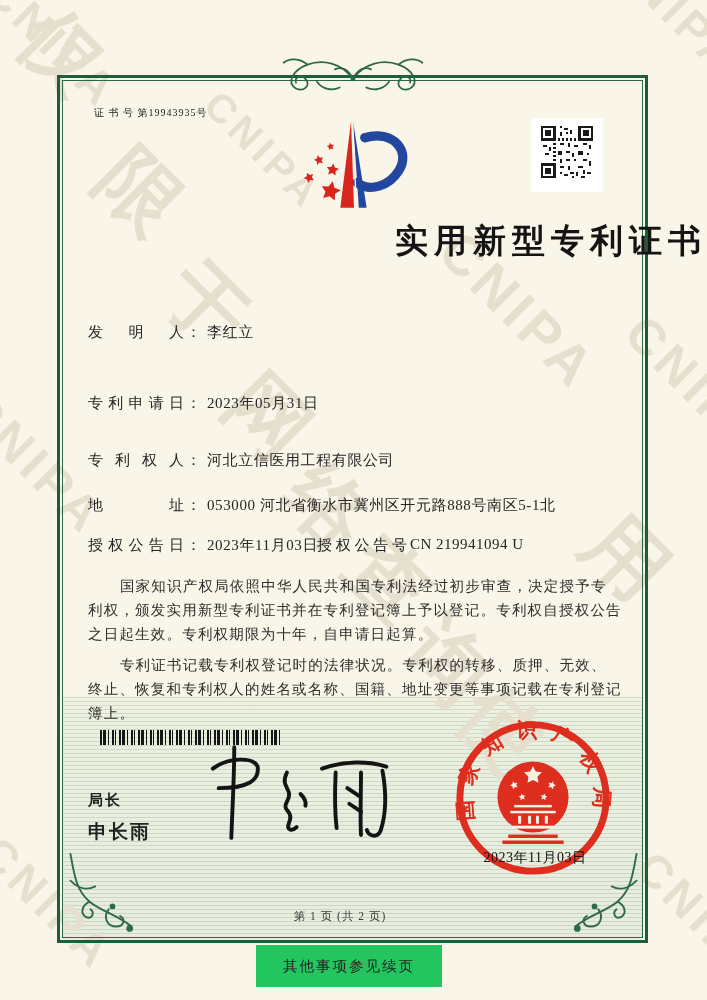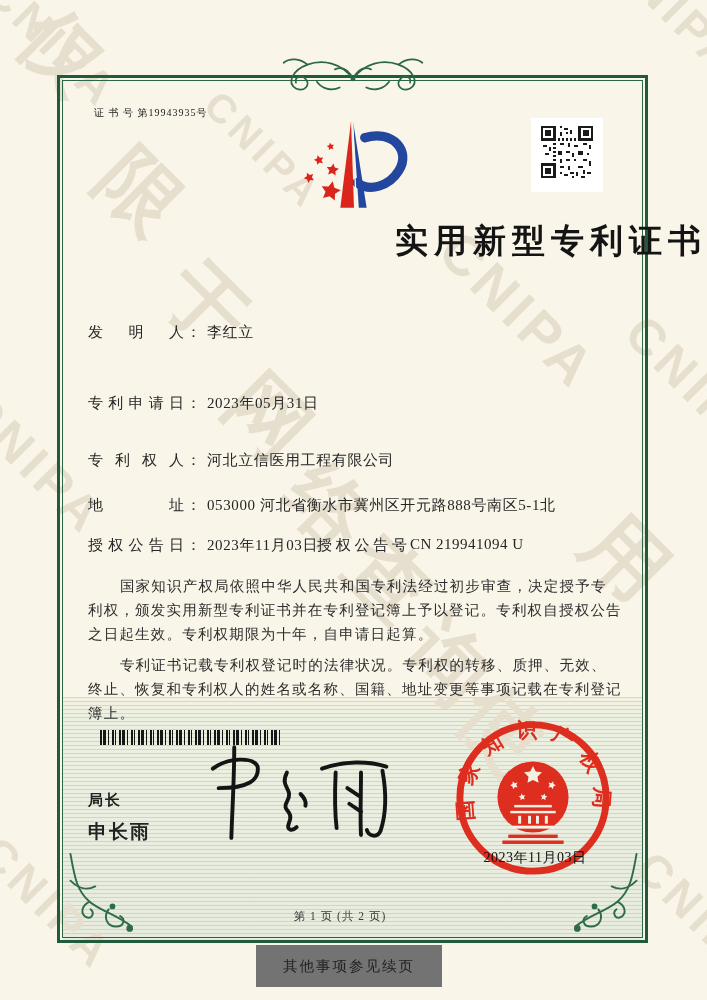--- a/index.html
+++ b/index.html
@@ -44,21 +44,21 @@
   .sig-title{position:absolute;left:88px;top:791px;font-size:15px;font-weight:600;color:#222;z-index:4;
              font-family:Liberation Mono, monospace;letter-spacing:2px;}
   .sig-name{position:absolute;left:88px;top:819px;font-size:19px;font-weight:600;color:#222;z-index:4;
             font-family:"Liberation Sans","DejaVu Sans",sans-serif;letter-spacing:2px;}
   .signature{position:absolute;left:205px;top:744px;z-index:4;}
   .seal{position:absolute;left:449px;top:714px;z-index:4;opacity:.95;}
   .seal-date{position:absolute;left:463px;top:849px;width:144px;text-align:center;font-size:14px;
              color:#111;letter-spacing:0.5px;z-index:5;}
   .pageinfo{position:absolute;left:255px;top:909px;width:170px;text-align:center;font-size:11.5px;
             color:#3a3a3a;letter-spacing:1px;z-index:4;}
-  .footnote{position:absolute;left:256px;top:945px;width:186px;height:42px;background:#737373;z-index:4;
+  .footnote{position:absolute;left:256px;top:945px;width:186px;height:42px;background:#22c55e;z-index:4;
             display:flex;align-items:center;justify-content:center;font-size:14.5px;letter-spacing:2px;color:#222;}
 </style>
 </head>
 <body>
 
 <svg width="0" height="0" style="position:absolute" aria-hidden="true">
   <defs>
     <polygon id="star" points="0,-10 2.94,-4.05 9.51,-3.09 4.76,1.55 5.88,8.09 0,5 -5.88,8.09 -4.76,1.55 -9.51,-3.09 -2.94,-4.05"></polygon>
   </defs>
 </svg>

